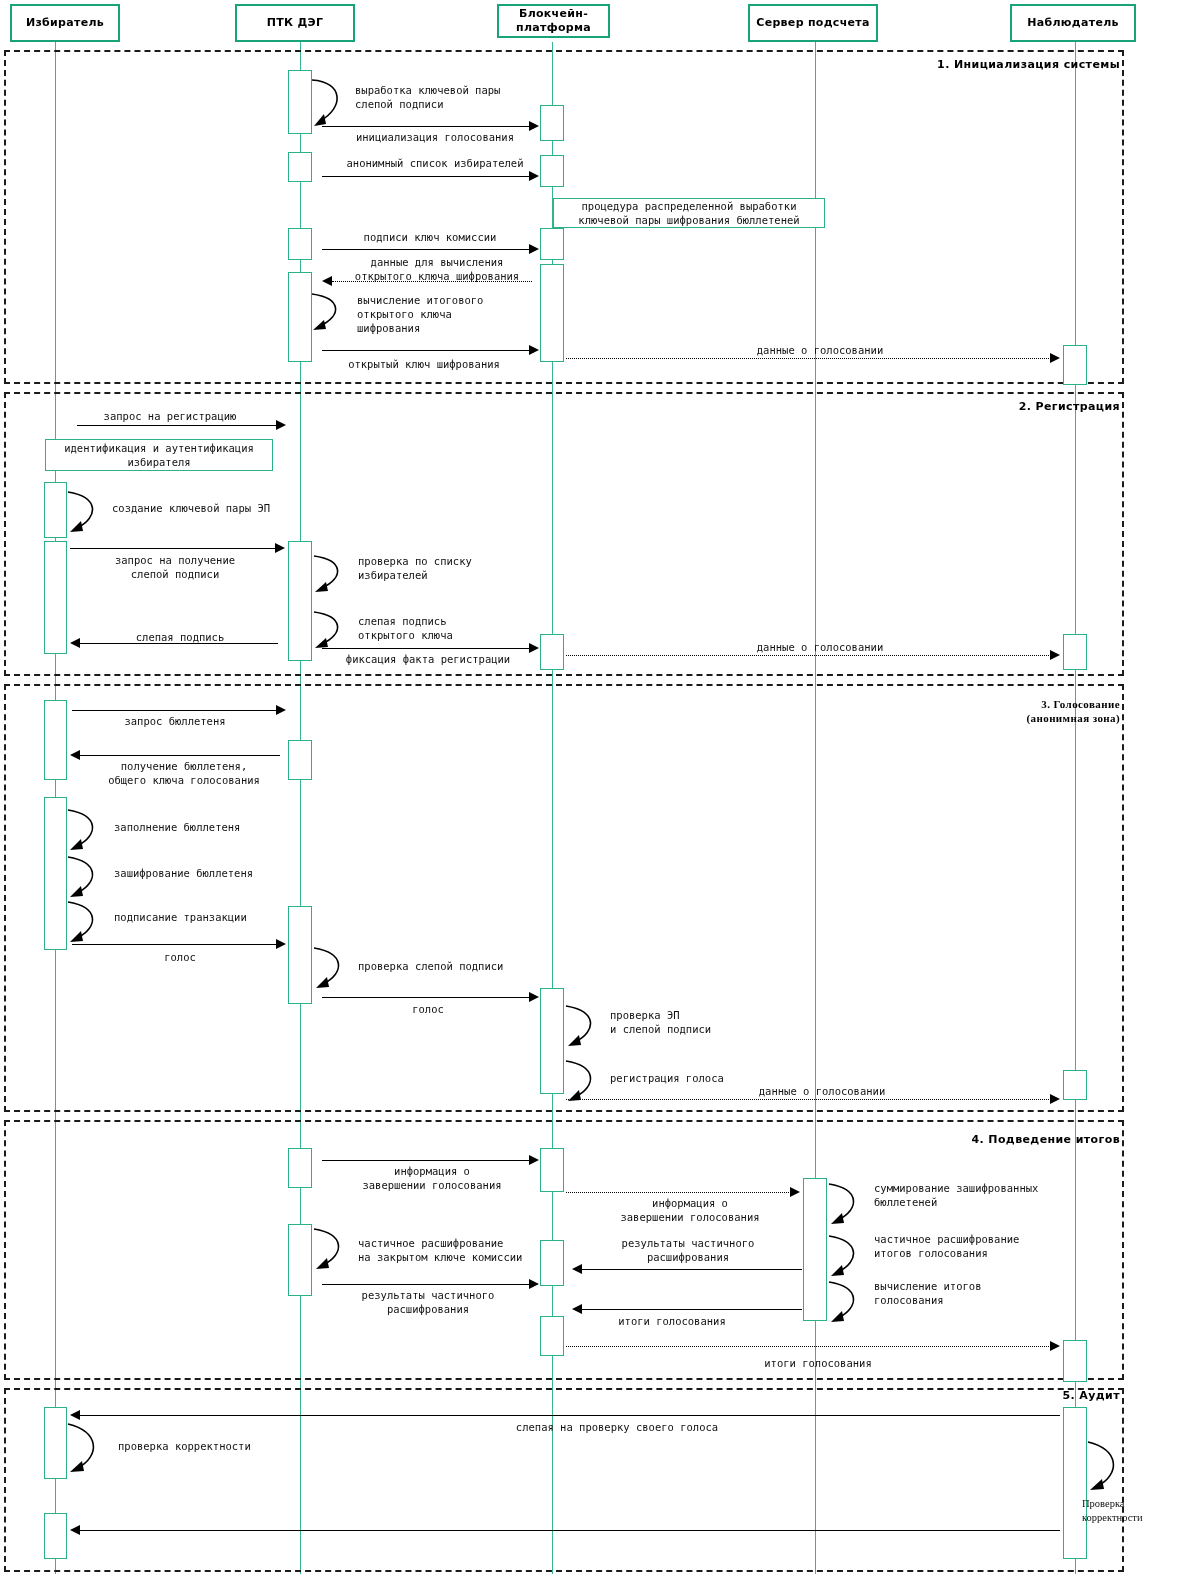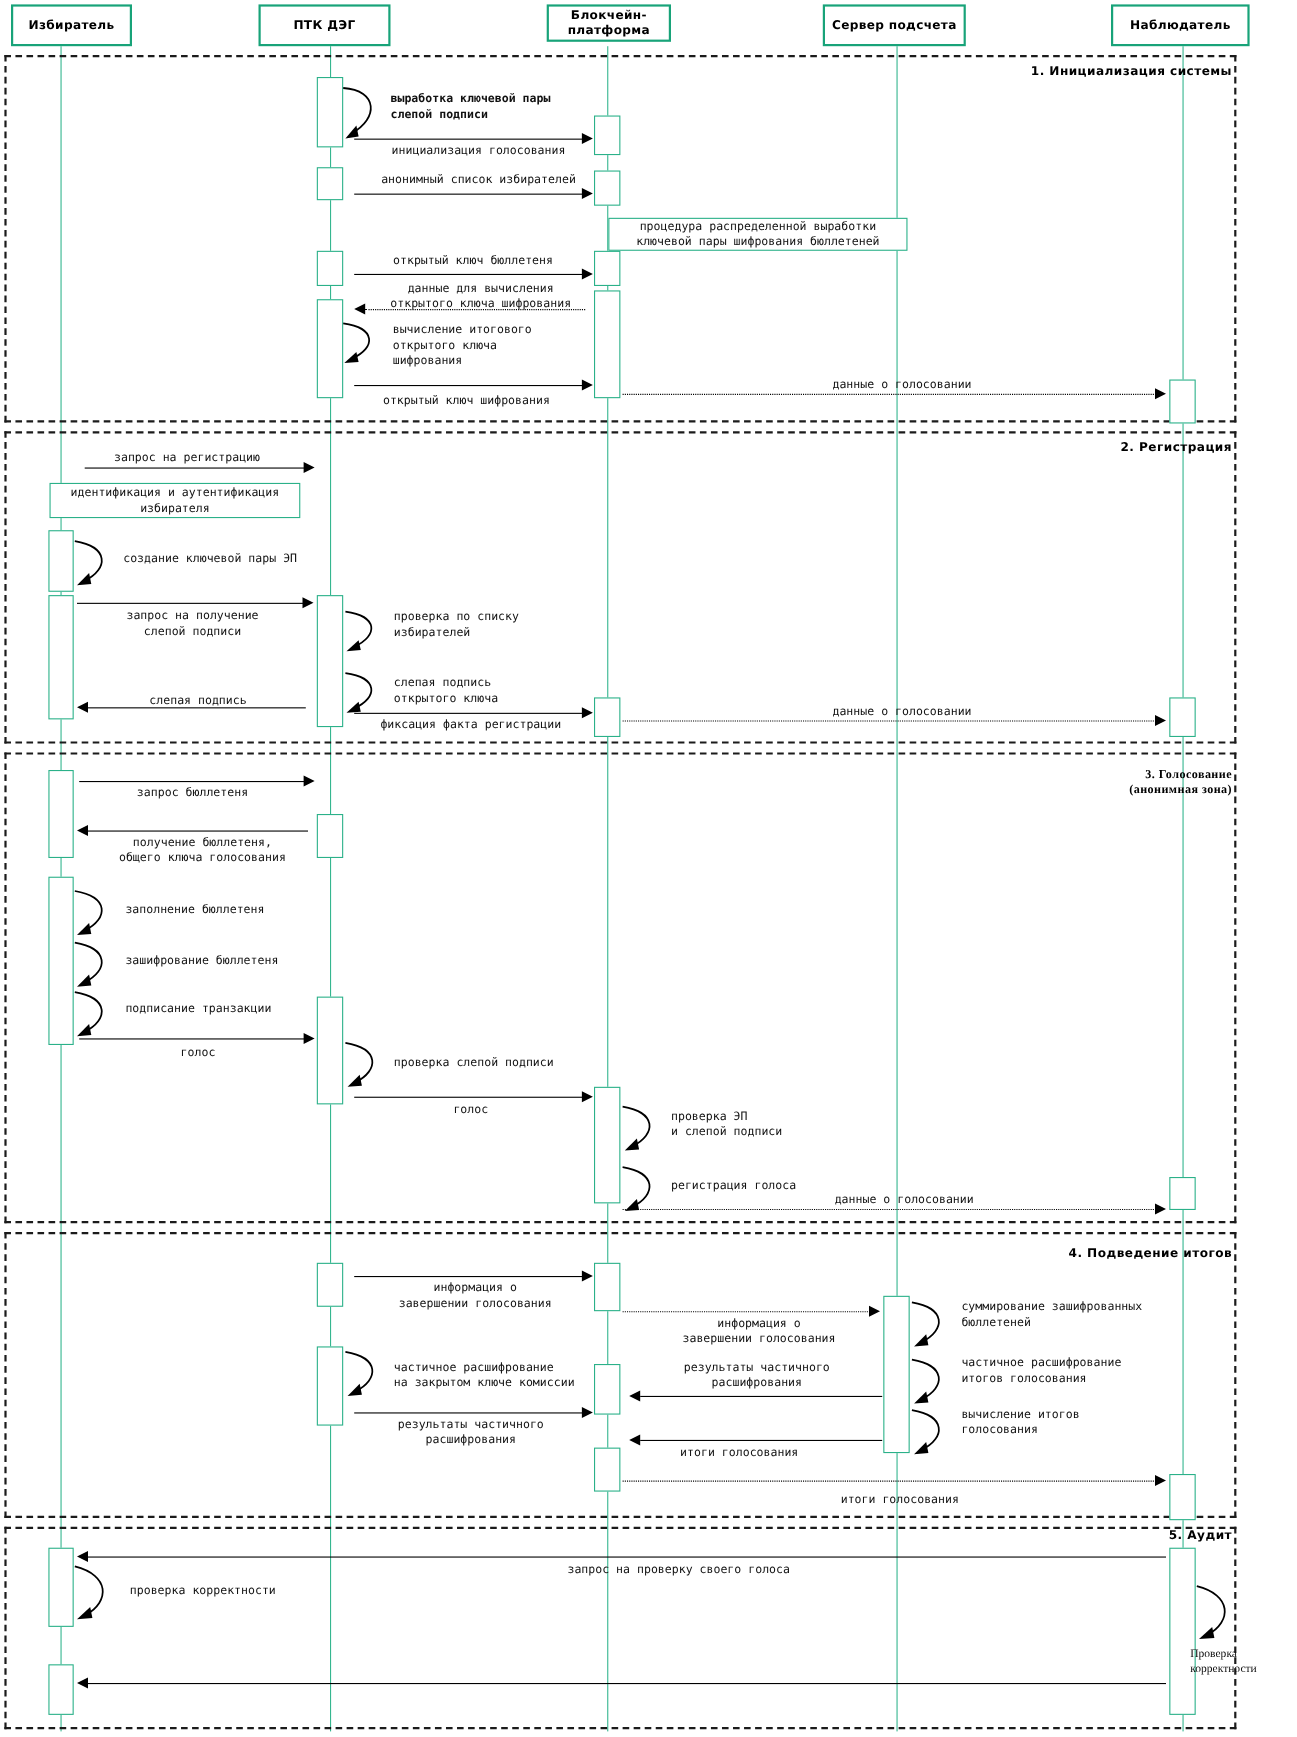--- a/index.html
+++ b/index.html
@@ -102,37 +102,37 @@
   <div class="act" style="left:540px;top:264px;width:24px;height:98px;"></div>
 
   <div class="act" style="left:1063px;top:345px;width:24px;height:40px;"></div>
 
   <div class="selfloop" style="left:310px;top:74px;">
     <svg width="40" height="56" viewBox="0 0 40 56">
         <path d="M2 6 C34 8, 34 34, 10 47" fill="none" stroke="#000" stroke-width="1.6"></path>
         <polygon points="14,40 4,52 16,50" fill="#000"></polygon>
       </svg>
   </div>
-  <div class="label l" style="left:355px;top:83px;font-weight:bold;">выработка ключевой пары
+  <div class="label l" style="left:355px;top:83px;">выработка ключевой пары
 слепой подписи</div>
 
   <div class="msg" style="left:322px;top:126px;width:208px;"></div>
   <div class="arrowhead right" style="left:529px;top:121px;"></div>
   <div class="label c" style="left:435px;top:130px;">инициализация голосования</div>
 
   <div class="msg" style="left:322px;top:176px;width:208px;"></div>
   <div class="arrowhead right" style="left:529px;top:171px;"></div>
   <div class="label c" style="left:435px;top:156px;">анонимный список избирателей</div>
 
   <div class="note" style="left:553px;top:198px;width:272px;height:30px;">процедура распределенной выработки
 ключевой пары шифрования бюллетеней</div>
 
   <div class="msg" style="left:322px;top:249px;width:208px;"></div>
   <div class="arrowhead right" style="left:529px;top:244px;"></div>
-  <div class="label c" style="left:430px;top:230px;">открытый ключ бюллетеня</div>
+  <div class="label c" style="left:430px;top:230px;">подписи ключ комиссии</div>
 
   <div class="msg dot" style="left:332px;top:281px;width:200px;"></div>
   <div class="arrowhead left" style="left:322px;top:276px;"></div>
   <div class="label c" style="left:437px;top:255px;">данные для вычисления
 открытого ключа шифрования</div>
 
   <div class="selfloop" style="left:310px;top:290px;">
     <svg width="40" height="44" viewBox="0 0 40 44">
         <path d="M2 4 C32 8, 32 26, 10 36" fill="none" stroke="#000" stroke-width="1.6"></path>
         <polygon points="14,30 3,40 16,39" fill="#000"></polygon>
@@ -354,21 +354,21 @@
   <div class="msg dot" style="left:566px;top:1346px;width:487px;"></div>
   <div class="arrowhead right" style="left:1050px;top:1341px;"></div>
   <div class="label c" style="left:818px;top:1356px;">итоги голосования</div>
 
   <div class="act" style="left:44px;top:1407px;width:23px;height:72px;"></div>
   <div class="act" style="left:44px;top:1513px;width:23px;height:46px;"></div>
   <div class="act" style="left:1063px;top:1407px;width:24px;height:152px;"></div>
 
   <div class="msg" style="left:80px;top:1415px;width:980px;"></div>
   <div class="arrowhead left" style="left:70px;top:1410px;"></div>
-  <div class="label c" style="left:617px;top:1420px;">запрос на проверку своего голоса</div>
+  <div class="label c" style="left:617px;top:1420px;">слепая на проверку своего голоса</div>
 
   <div class="selfloop" style="left:66px;top:1420px;">
     <svg width="40" height="56" viewBox="0 0 40 56">
         <path d="M2 4 C34 12, 34 36, 12 48" fill="none" stroke="#000" stroke-width="1.6"></path>
         <polygon points="16,41 4,52 18,51" fill="#000"></polygon>
       </svg>
   </div>
   <div class="label l" style="left:118px;top:1439px;">проверка корректности</div>
 
   <div class="selfloop" style="left:1086px;top:1438px;">

